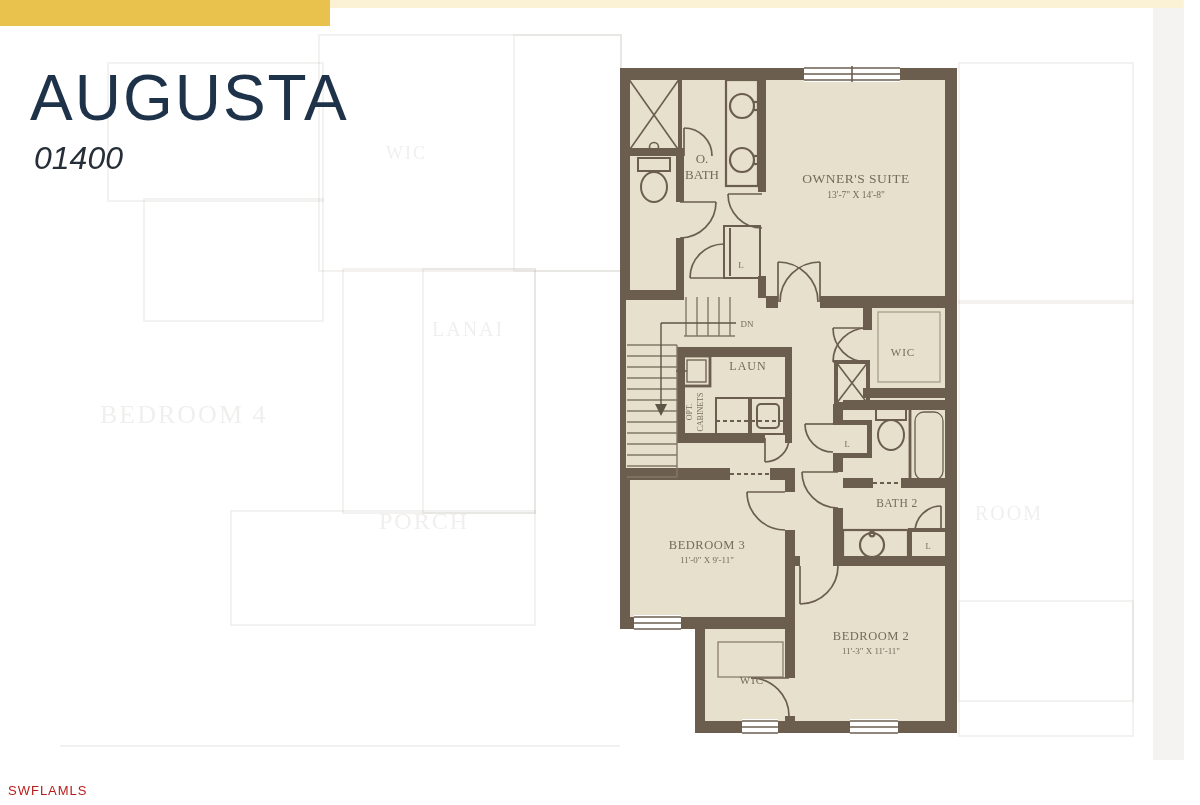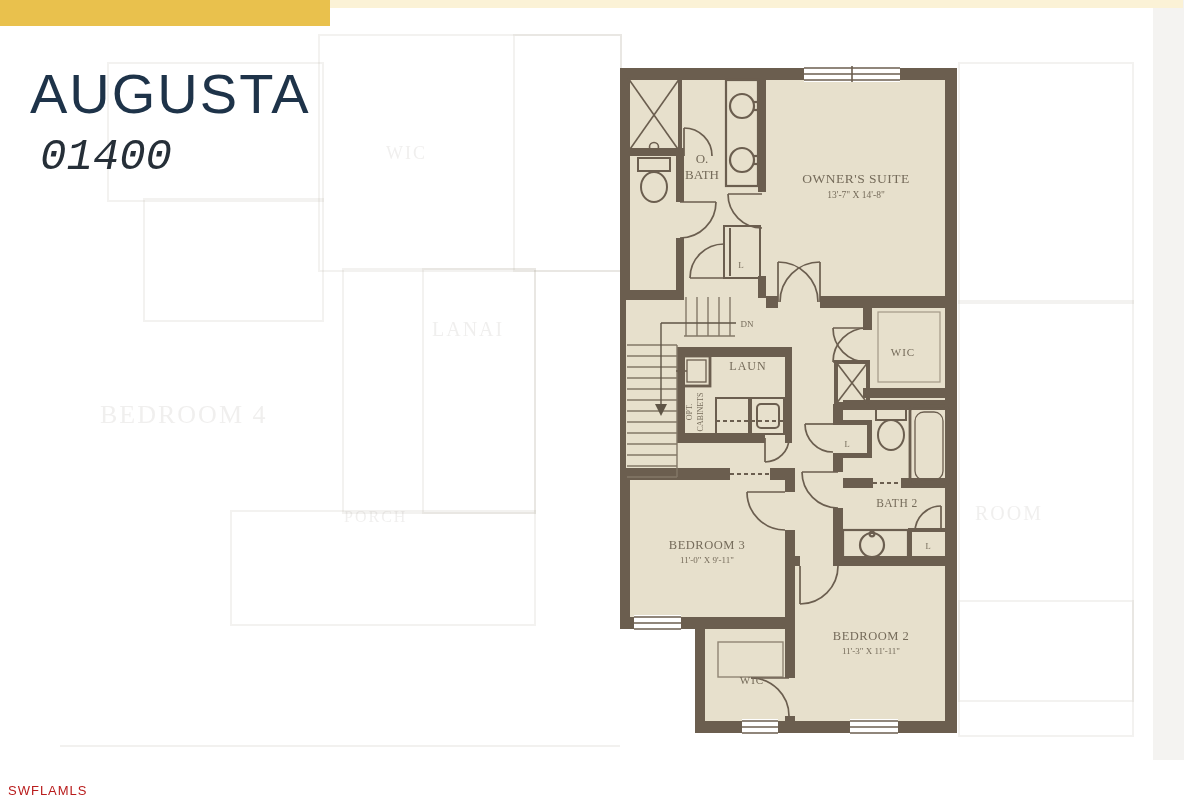--- a/index.html
+++ b/index.html
@@ -6,24 +6,24 @@
   body{width:1200px;height:805px;position:relative;overflow:hidden;background:#ffffff;
        font-family:"Liberation Sans",sans-serif}
 
   
   .accent-strip{position:absolute;left:0;top:0;width:1183px;height:8px;background:#fbf2d6}
   .accent-bar{position:absolute;left:0;top:0;width:330px;height:26px;background:#e9c14d}
   .band-right{position:absolute;left:1153px;top:0;width:31px;height:760px;background:#f4f3f1}
 
   
   .title-block{position:absolute;left:30px;top:66px;color:#1e3349}
-  .plan-name{font-family:"Liberation Sans",sans-serif;font-weight:300;font-size:56px;
+  .plan-name{font-family:"Liberation Sans",sans-serif;font-weight:300;font-size:64px;
              letter-spacing:2px;line-height:1;color:#1e3349}
-  .plan-number{font-family:Liberation Mono, monospace;font-style:italic;font-size:44px;
-               color:#262f38;margin-top:10px;margin-left:10px}
+  .plan-number{font-family:Liberation Sans, sans-serif;font-style:italic;font-size:32px;
+               color:#262f38;margin-top:10px;margin-left:4px}
 
   
   .ghost{position:absolute;border:2px solid rgba(182,176,164,0.16)}
   .ghost-line{position:absolute;background:rgba(182,176,164,0.18)}
   .ghost-label{position:absolute;font-family:"Liberation Serif",serif;
                color:rgba(140,134,122,0.13);letter-spacing:2px;white-space:nowrap}
 
   
   .plan-svg{position:absolute;left:600px;top:50px;width:380px;height:700px}
   .plan-label{font-family:"Liberation Serif",serif;fill:#756b5a}
@@ -43,21 +43,21 @@
   <div class="ghost" style="left:342px;top:268px;width:190px;height:242px"></div>
   <div class="ghost" style="left:422px;top:268px;width:110px;height:242px"></div>
   <div class="ghost" style="left:230px;top:510px;width:302px;height:112px"></div>
   <div class="ghost" style="left:958px;top:62px;width:172px;height:238px"></div>
   <div class="ghost" style="left:958px;top:300px;width:172px;height:398px"></div>
   <div class="ghost" style="left:958px;top:600px;width:172px;height:133px"></div>
   <div class="ghost-line" style="left:60px;top:745px;width:560px;height:2px"></div>
 
   <div class="ghost-label" style="left:100px;top:400px;font-size:26px">BEDROOM 4</div>
   <div class="ghost-label" style="left:432px;top:318px;font-size:20px">LANAI</div>
-  <div class="ghost-label" style="left:344px;top:508px;font-size:16px">PORCH</div>
+  <div class="ghost-label" style="left:379px;top:508px;font-size:24px">PORCH</div>
   <div class="ghost-label" style="left:386px;top:143px;font-size:18px">WIC</div>
   <div class="ghost-label" style="left:975px;top:502px;font-size:20px">ROOM</div>
 </div>
 
 <div class="band-right"></div>
 <div class="accent-strip"></div>
 <div class="accent-bar"></div>
 
 <div class="title-block">
   <div class="plan-name">AUGUSTA</div>

